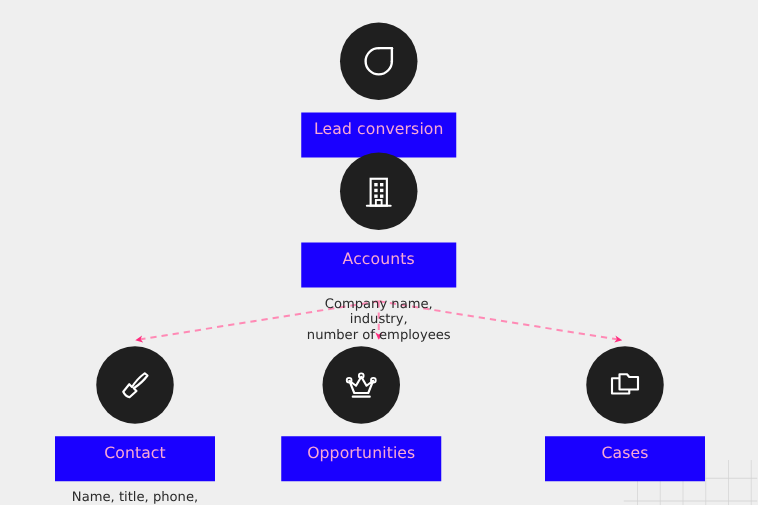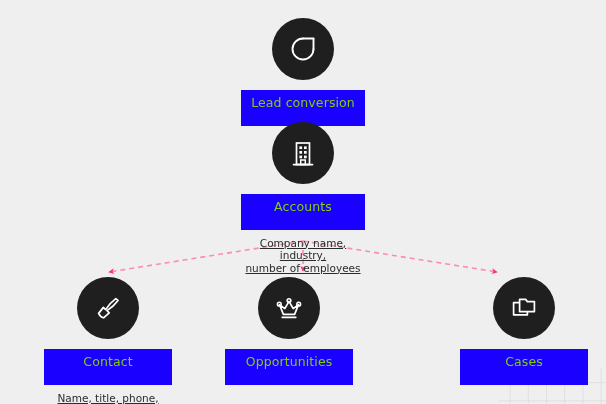--- a/index.html
+++ b/index.html
@@ -51,52 +51,51 @@
     display: flex;
     align-items: center;
     justify-content: center;
   }
   .node-icon svg {
     display: block;
   }
   .node-label {
     margin-top: 10px;
     background: #1a00ff;
-    color: #84cc16;
+    color: #f9a8d4;
     font-size: 12.5px;
     line-height: 1;
     text-align: center;
     padding: 7px 10px 16px 10px;
     box-sizing: border-box;
     white-space: nowrap;
     letter-spacing: 0.1px;
   }
   .node-caption {
     margin-top: 7px;
     color: #2b2b2b;
     font-size: 10.5px;
     line-height: 12.5px;
     text-align: center;
     white-space: pre-line;
-    text-decoration: underline;
   }
   
   #node-lead-conversion { left: 241px; top: 18px; width: 124px; }
   #node-lead-conversion .node-label { width: 124px; }
 
   #node-accounts { left: 241px; top: 122px; width: 124px; align-items: center; }
   #node-accounts .node-label { width: 124px; }
 
   #node-contact { left: 44px; top: 277px; width: 128px; }
   #node-contact .node-label { width: 128px; text-align: center; }
 
   #node-opportunities { left: 225px; top: 277px; width: 128px; }
   #node-opportunities .node-label { width: 128px; }
 
-  #node-cases { left: 460px; top: 277px; width: 128px; }
+  #node-cases { left: 436px; top: 277px; width: 128px; }
   #node-cases .node-label { width: 128px; }
 </style>
 </head>
 <body>
 
 <div id="canvas">
 
   <svg class="grid-layer" viewBox="0 0 606 404">
     <defs>
       <pattern id="gridPattern" width="18.2" height="18.2" patternUnits="userSpaceOnUse">

